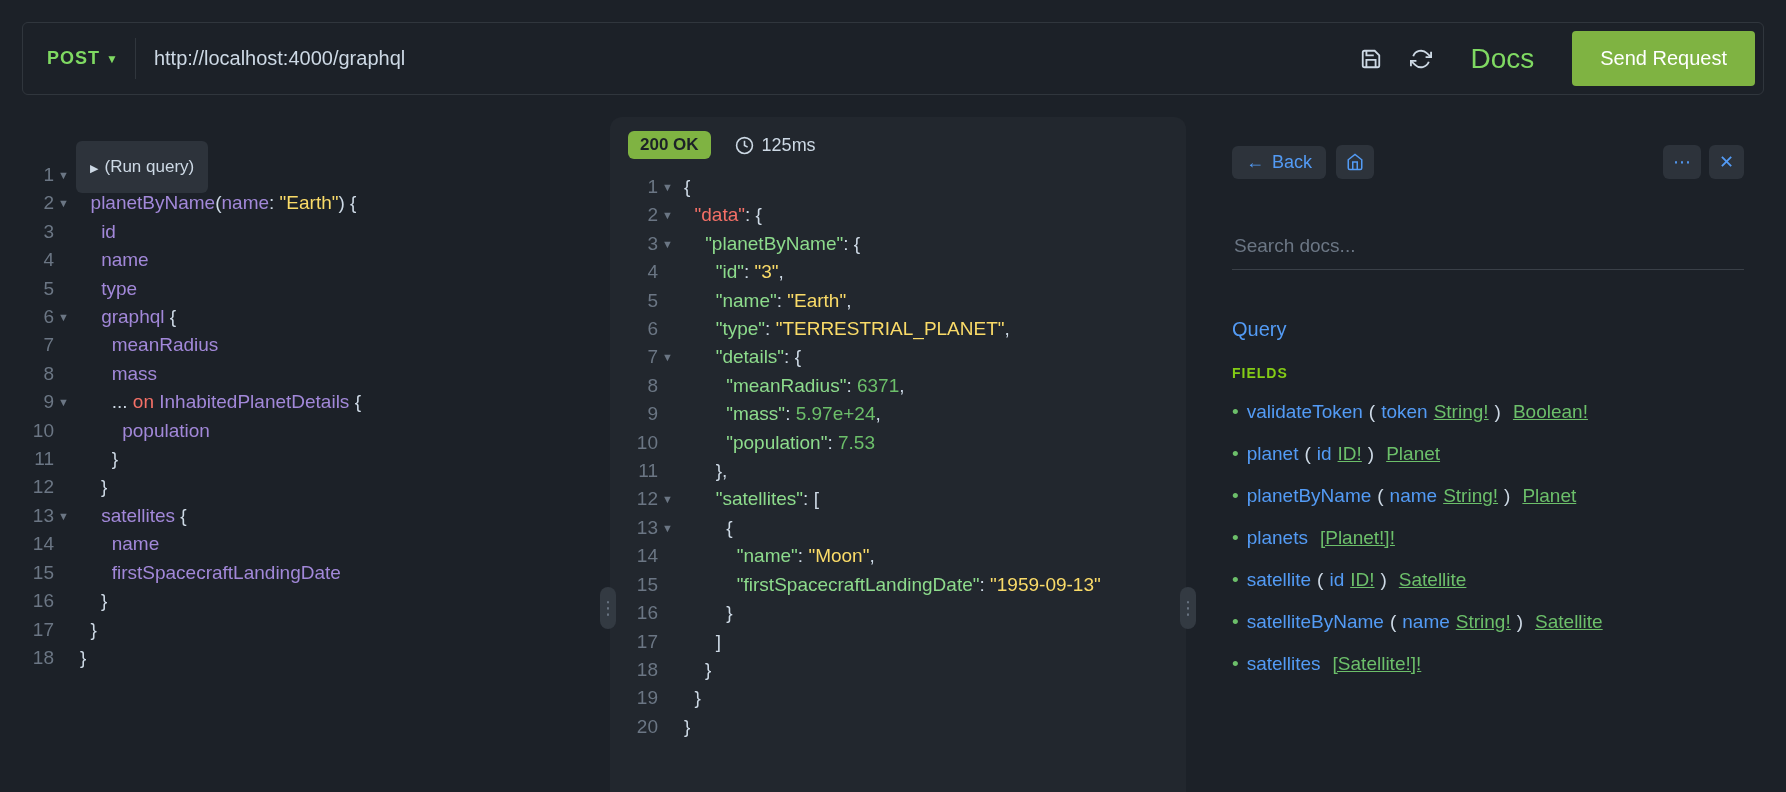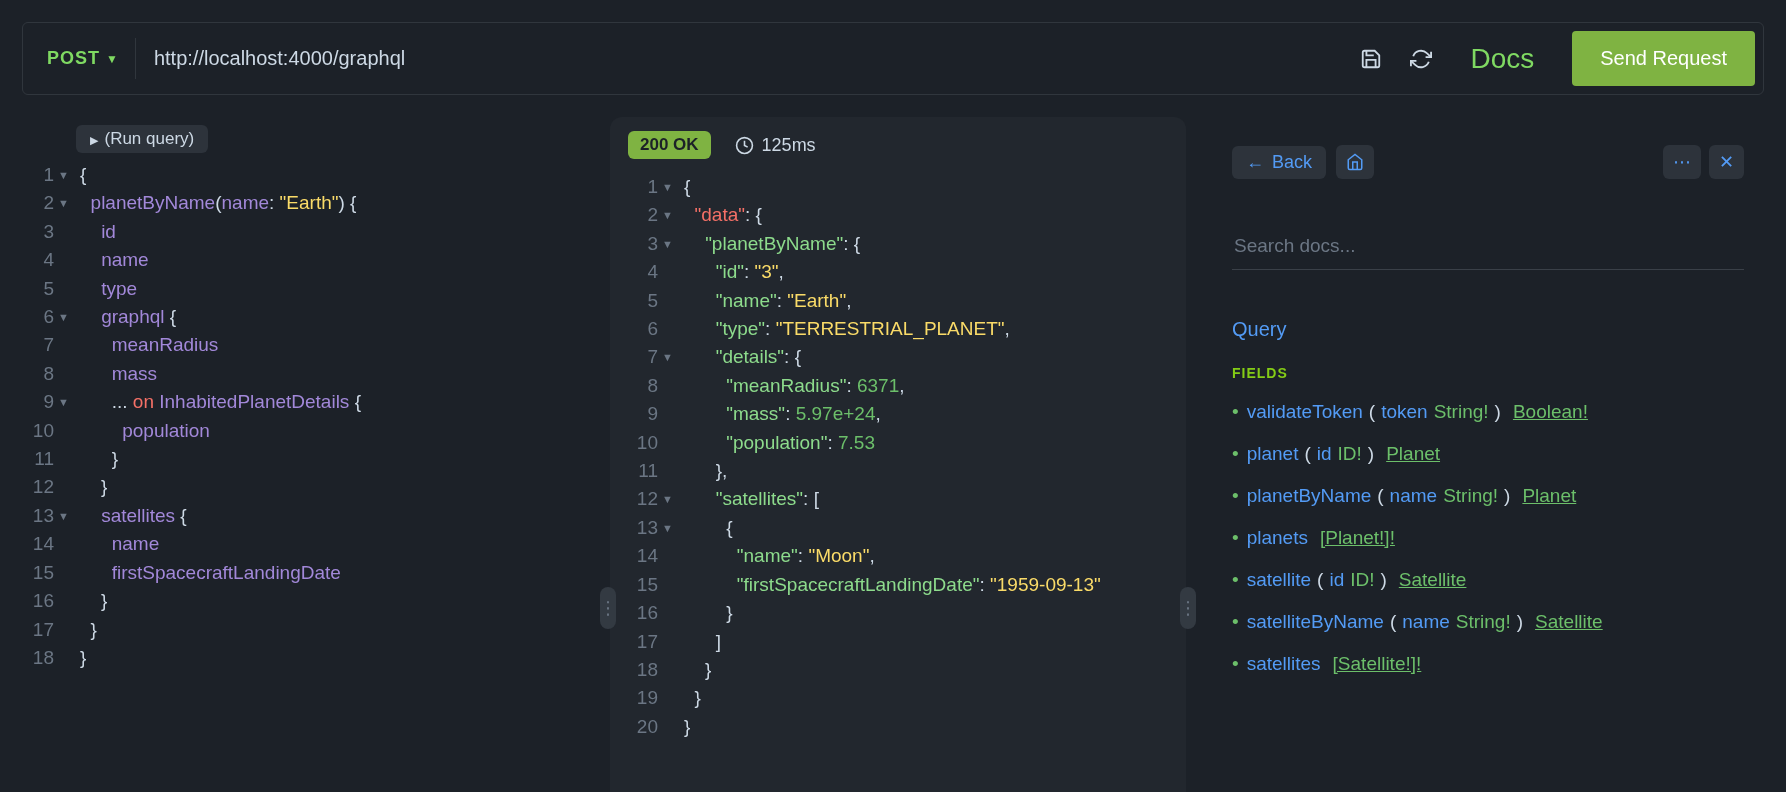--- a/index.html
+++ b/index.html
@@ -49,25 +49,25 @@
   padding: 16px 28px;
   border-radius: 4px;
   font-size: 20px;
   cursor: pointer;
   border: none;
 }
 .main { display: flex; padding: 0 6px; height: calc(100% - 80px); }
 .query-panel { width: 596px; position: relative; }
 .run-pill {
   position: absolute;
-  top: 8px;
+  top: 24px;
   left: 70px;
   background: #2d333b;
   border-radius: 6px;
-  padding: 4px 14px;
+  padding: 16px 14px;
   cursor: pointer;
   font-size: 17px;
 }
 .run-pill::before { content: "▶"; font-size: 11px; margin-right: 6px; }
 .code-area { padding-top: 44px; font-family: "Segoe UI", sans-serif; font-size: 19px; line-height: 28.4px; }
 .line { display: flex; white-space: pre; }
 .lineno { width: 52px; text-align: right; color: #6b7684; padding-right: 4px; user-select: none; }
 .fold { width: 18px; color: #6b7684; font-size: 11px; line-height: 28px; }
 .fold.on::before { content: "▼"; }
 .code { padding-left: 4px; }
@@ -107,21 +107,21 @@
   color: #cdd9e5; font-size: 19px; padding: 12px 2px; margin-top: 44px; outline: none;
 }
 .search-docs::placeholder { color: #6b7684; }
 .query-type { color: #539bf5; font-size: 20px; margin-top: 48px; cursor: pointer; }
 .fields-hdr { color: #84cc16; font-size: 14px; font-weight: 700; letter-spacing: 1px; margin-top: 24px; }
 .field-row { display: flex; align-items: center; flex-wrap: wrap; margin-top: 20px; font-size: 19px; gap: 6px; }
 .bullet { color: #6cbf6a; margin-right: 2px; }
 .fname { color: #539bf5; cursor: pointer; }
 .paren { color: #cdd9e5; }
 .arg { color: #539bf5; }
-.argtype { color: #6cbf6a; cursor: pointer; }
+.argtype { color: #6cbf6a; text-decoration: underline; cursor: pointer; }
 .rettype { color: #6cbf6a; text-decoration: underline; cursor: pointer; margin-left: 6px; }
 svg { display: block; }
 </style>
 </head>
 <body>
 
 <div class="header">
   <div class="method-btn">
     <span>POST</span>
     <span class="tri">▼</span>

